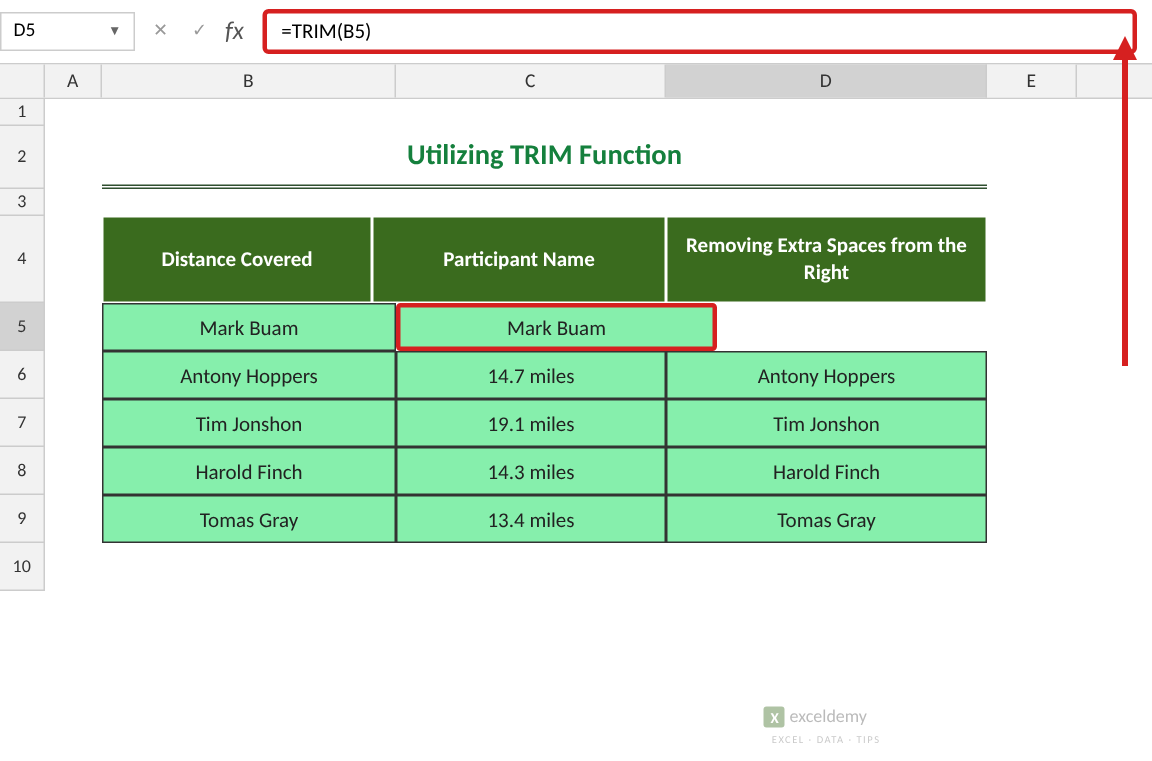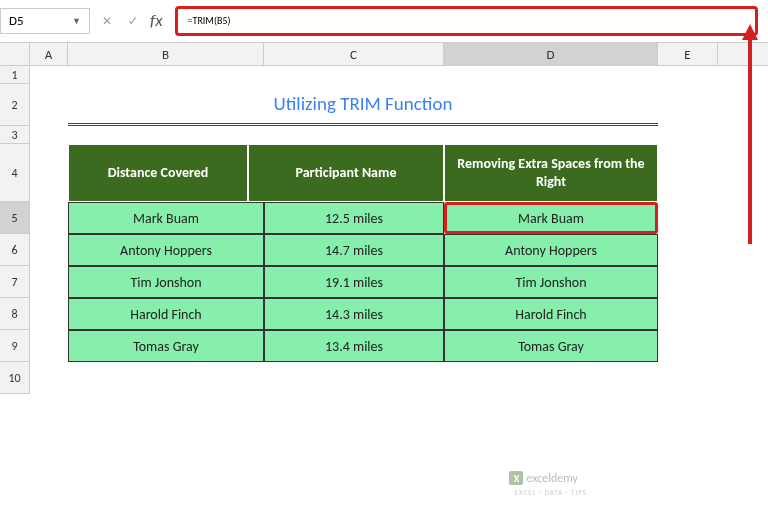--- a/index.html
+++ b/index.html
@@ -54,21 +54,21 @@
     }
     .formula-input {
       flex: 1;
       height: 30px;
       border: 3px solid #d62020;
       border-radius: 4px;
       display: flex;
       align-items: center;
       padding: 0 10px;
       background: #fff;
-      font-size: 10px;
+      font-size: 14px;
     }
     .grid {
       position: absolute;
       top: 42px;
       left: 0;
       right: 0;
     }
     .col-headers {
       display: flex;
       height: 24px;
@@ -117,22 +117,22 @@
       align-items: center;
       justify-content: center;
       font-size: 14px;
       color: #222;
     }
     .title-row { height: 42px; }
     .title-cell {
       width: 590px;
       border-bottom: 3px double #2f4f2f;
       font-size: 19px;
-      font-weight: normal;
-      color: #3b82f6;
+      font-weight: bold;
+      color: #15803d;
     }
     .header-row { height: 58px; }
     .th {
       background: #3a6b1e;
       color: #fff;
       font-weight: bold;
       border: 1px solid #fff;
       text-align: center;
       line-height: 1.3;
       padding: 4px;
@@ -243,21 +243,20 @@
       <div class="cell col-A blank-cell"></div>
       <div class="cell th col-C">Distance Covered</div>
       <div class="cell th col-B">Participant Name</div>
       <div class="cell th col-D">Removing Extra Spaces from the Right</div>
       <div class="cell col-E blank-cell"></div>
     </div>
     <div class="row">
       <div class="row-h selected">5</div>
       <div class="cell col-A blank-cell"></div>
       <div class="cell td col-B">Mark Buam</div>
-      <div class="cell td col-C">12.5 miles</div>
       <div class="cell td col-D highlight-d5">Mark Buam</div>
       <div class="cell col-E blank-cell"></div>
     </div>
     <div class="row">
       <div class="row-h">6</div>
       <div class="cell col-A blank-cell"></div>
       <div class="cell td col-B">Antony Hoppers</div>
       <div class="cell td col-C">14.7 miles</div>
       <div class="cell td col-D">Antony Hoppers</div>
       <div class="cell col-E blank-cell"></div>

